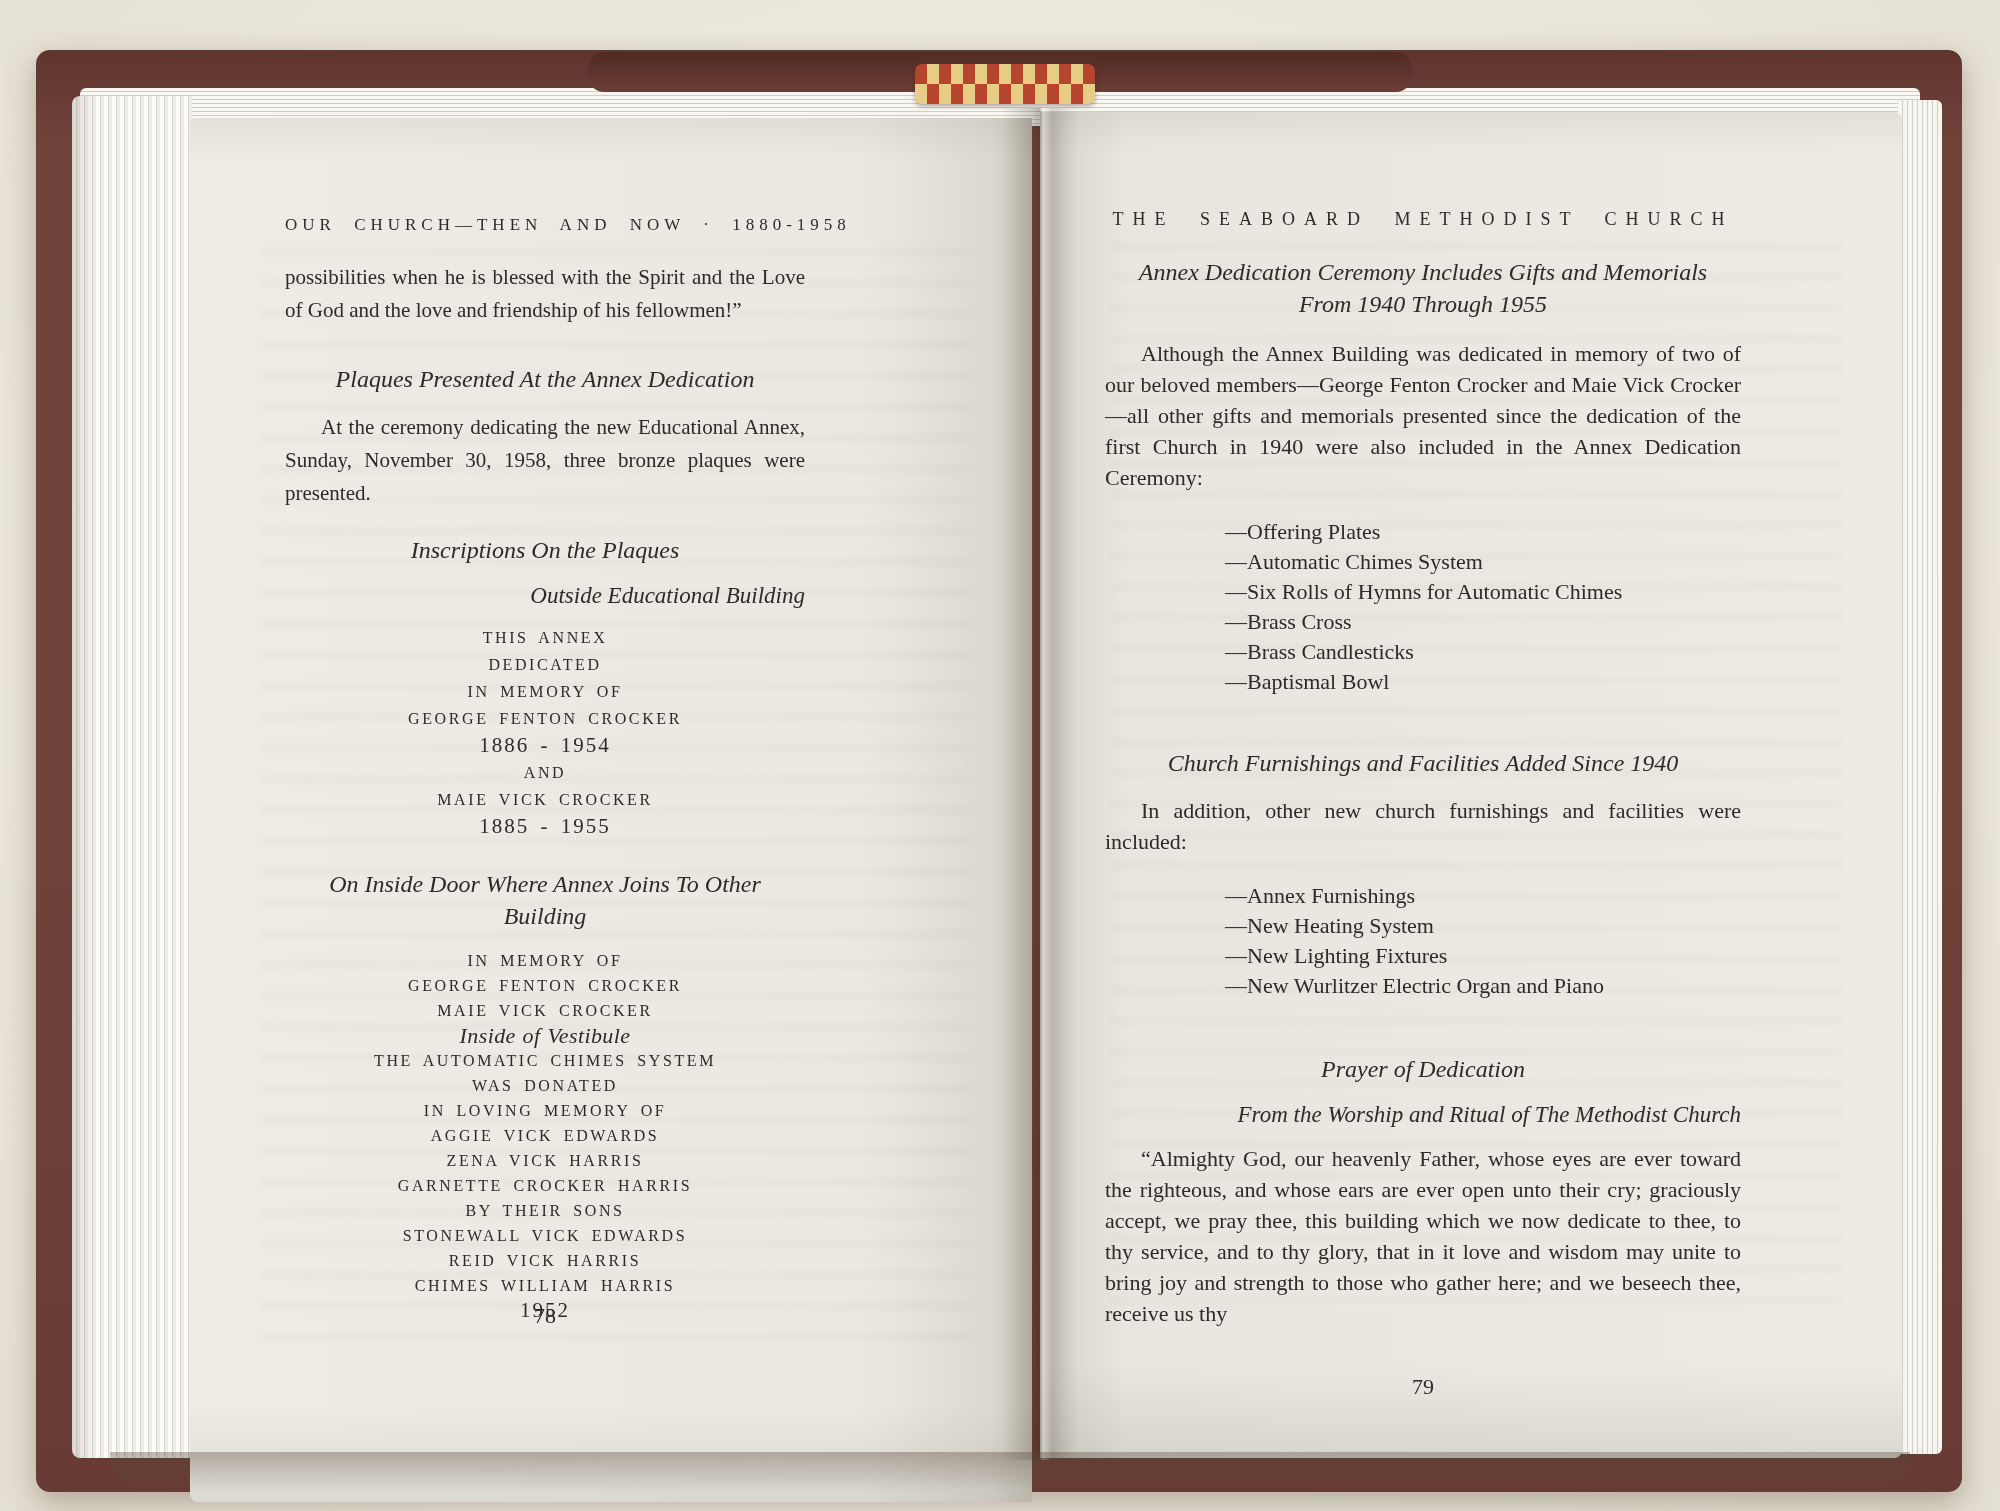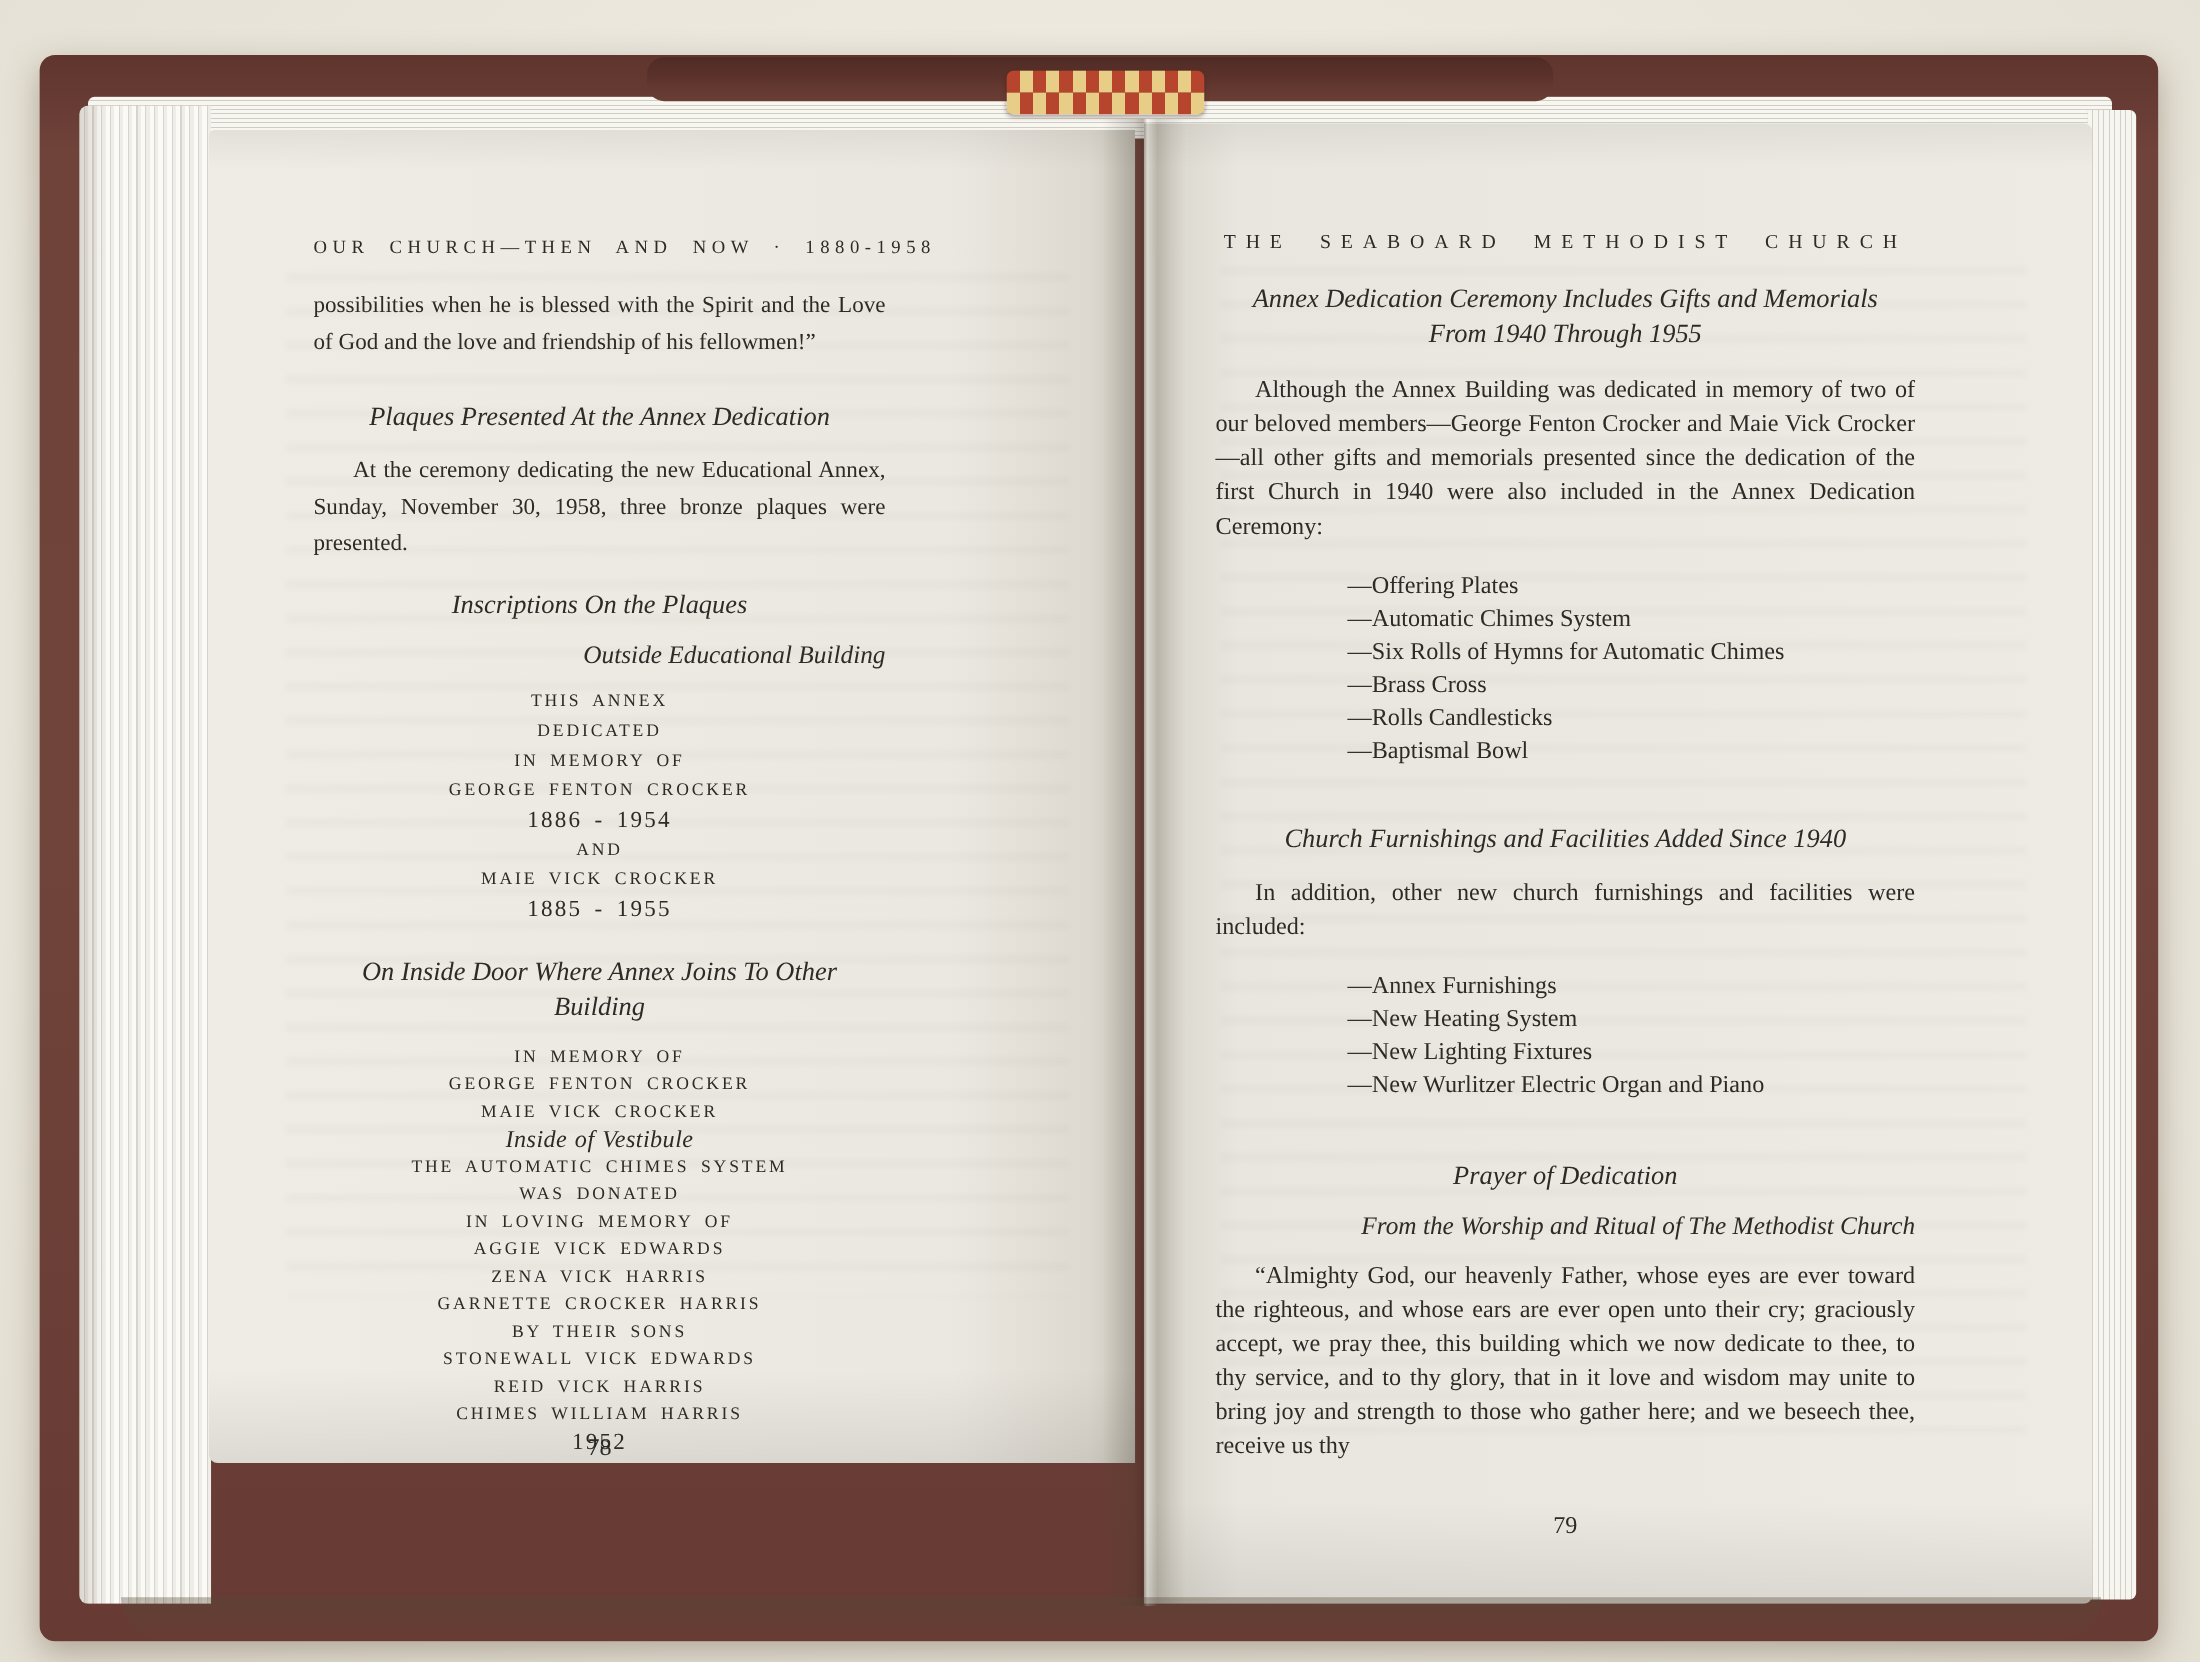--- a/index.html
+++ b/index.html
@@ -45,21 +45,21 @@
     border-radius:8px 0 0 8px;
   }
   .edges-right{
     position:absolute;left:1898px;top:100px;width:44px;height:1354px;
     background:
       repeating-linear-gradient(90deg,#f6f5f0 0 4px,#d2cfc6 4px 5px);
     border-radius:0 6px 6px 0;
   }
 
   
-  .page{position:absolute;top:118px;height:1212px;}
+  .page{position:absolute;top:118px;height:1384px;}
   .page.left{
     left:190px;width:842px;
     background:
       linear-gradient(180deg,rgba(0,0,0,0.05),rgba(0,0,0,0) 3%,rgba(0,0,0,0) 93%,rgba(0,0,0,0.08) 100%),
       linear-gradient(90deg,#efece5 0%,#ebe8e1 80%,#ddd9d0 95%,#c8c4b9 100%);
     border-radius:6px 0 0 8px;
   }
   .page.right{
     left:1040px;top:112px;width:862px;height:1346px;
     background:
@@ -183,21 +183,21 @@
           <div class="h-italic" style="margin-top: 8px;">
             <div>Annex Dedication Ceremony Includes Gifts and Memorials</div>
             <div>From 1940 Through 1955</div>
           </div>
           <p class="body-para indent" style="margin-top: 18px;">Although the Annex Building was dedicated in memory of two of our beloved members—George Fenton Crocker and Maie Vick Crocker—all other gifts and memorials presented since the dedication of the first Church in 1940 were also included in the Annex Dedication Ceremony:</p>
           <div class="list">
             <div class="item">—Offering Plates</div>
             <div class="item">—Automatic Chimes System</div>
             <div class="item">—Six Rolls of Hymns for Automatic Chimes</div>
             <div class="item">—Brass Cross</div>
-            <div class="item">—Rolls Candlesticks</div>
+            <div class="item">—Brass Candlesticks</div>
             <div class="item">—Baptismal Bowl</div>
           </div>
           <div class="h-italic" style="margin-top: 50px;">Church Furnishings and Facilities Added Since 1940</div>
           <p class="body-para indent" style="margin-top: 12px;">In addition, other new church furnishings and facilities were included:</p>
           <div class="list">
             <div class="item">—Annex Furnishings</div>
             <div class="item">—New Heating System</div>
             <div class="item">—New Lighting Fixtures</div>
             <div class="item">—New Wurlitzer Electric Organ and Piano</div>
           </div>

